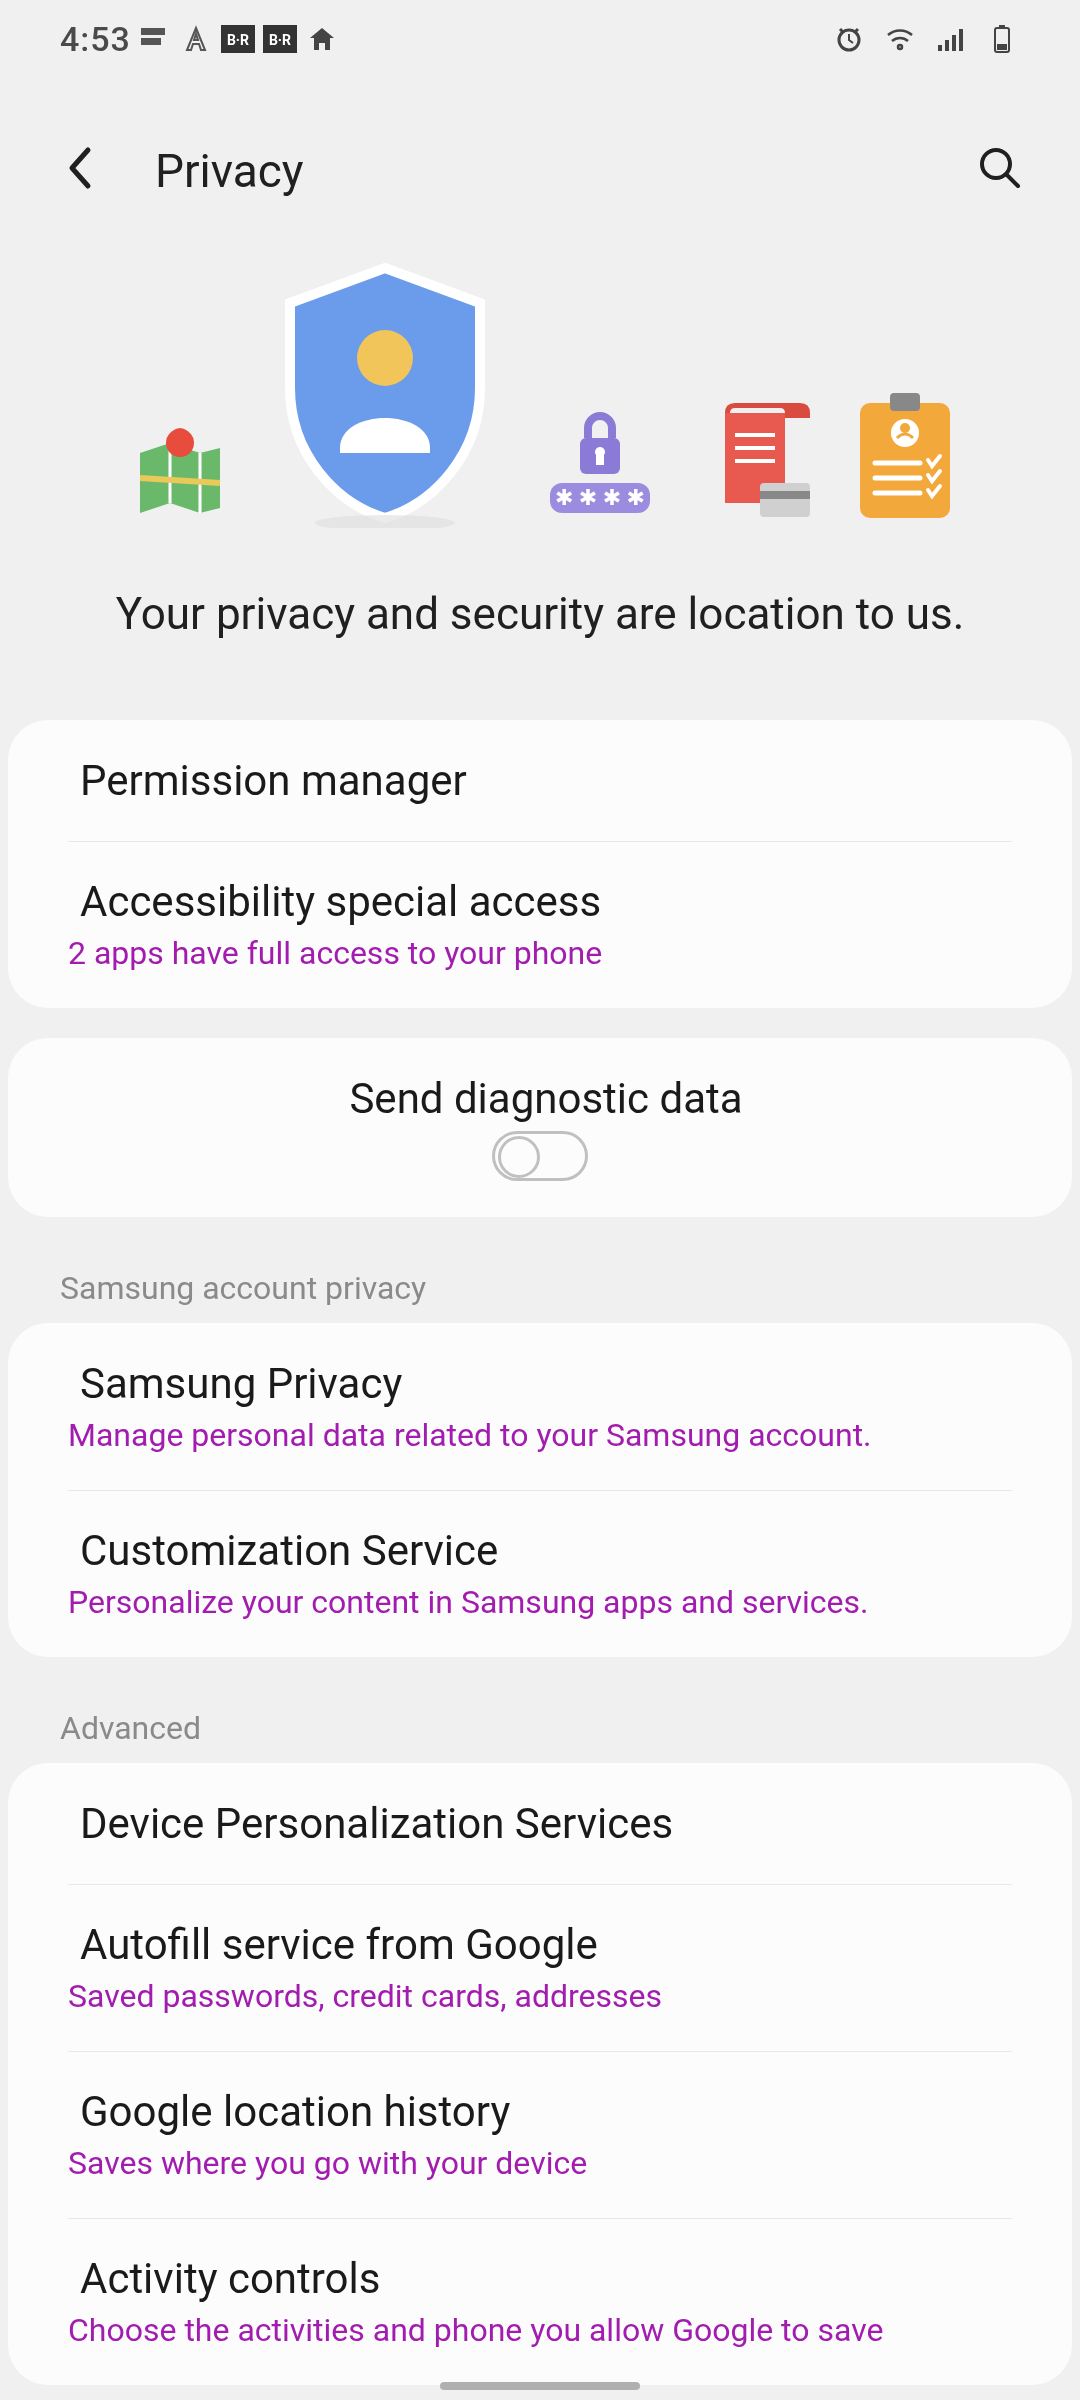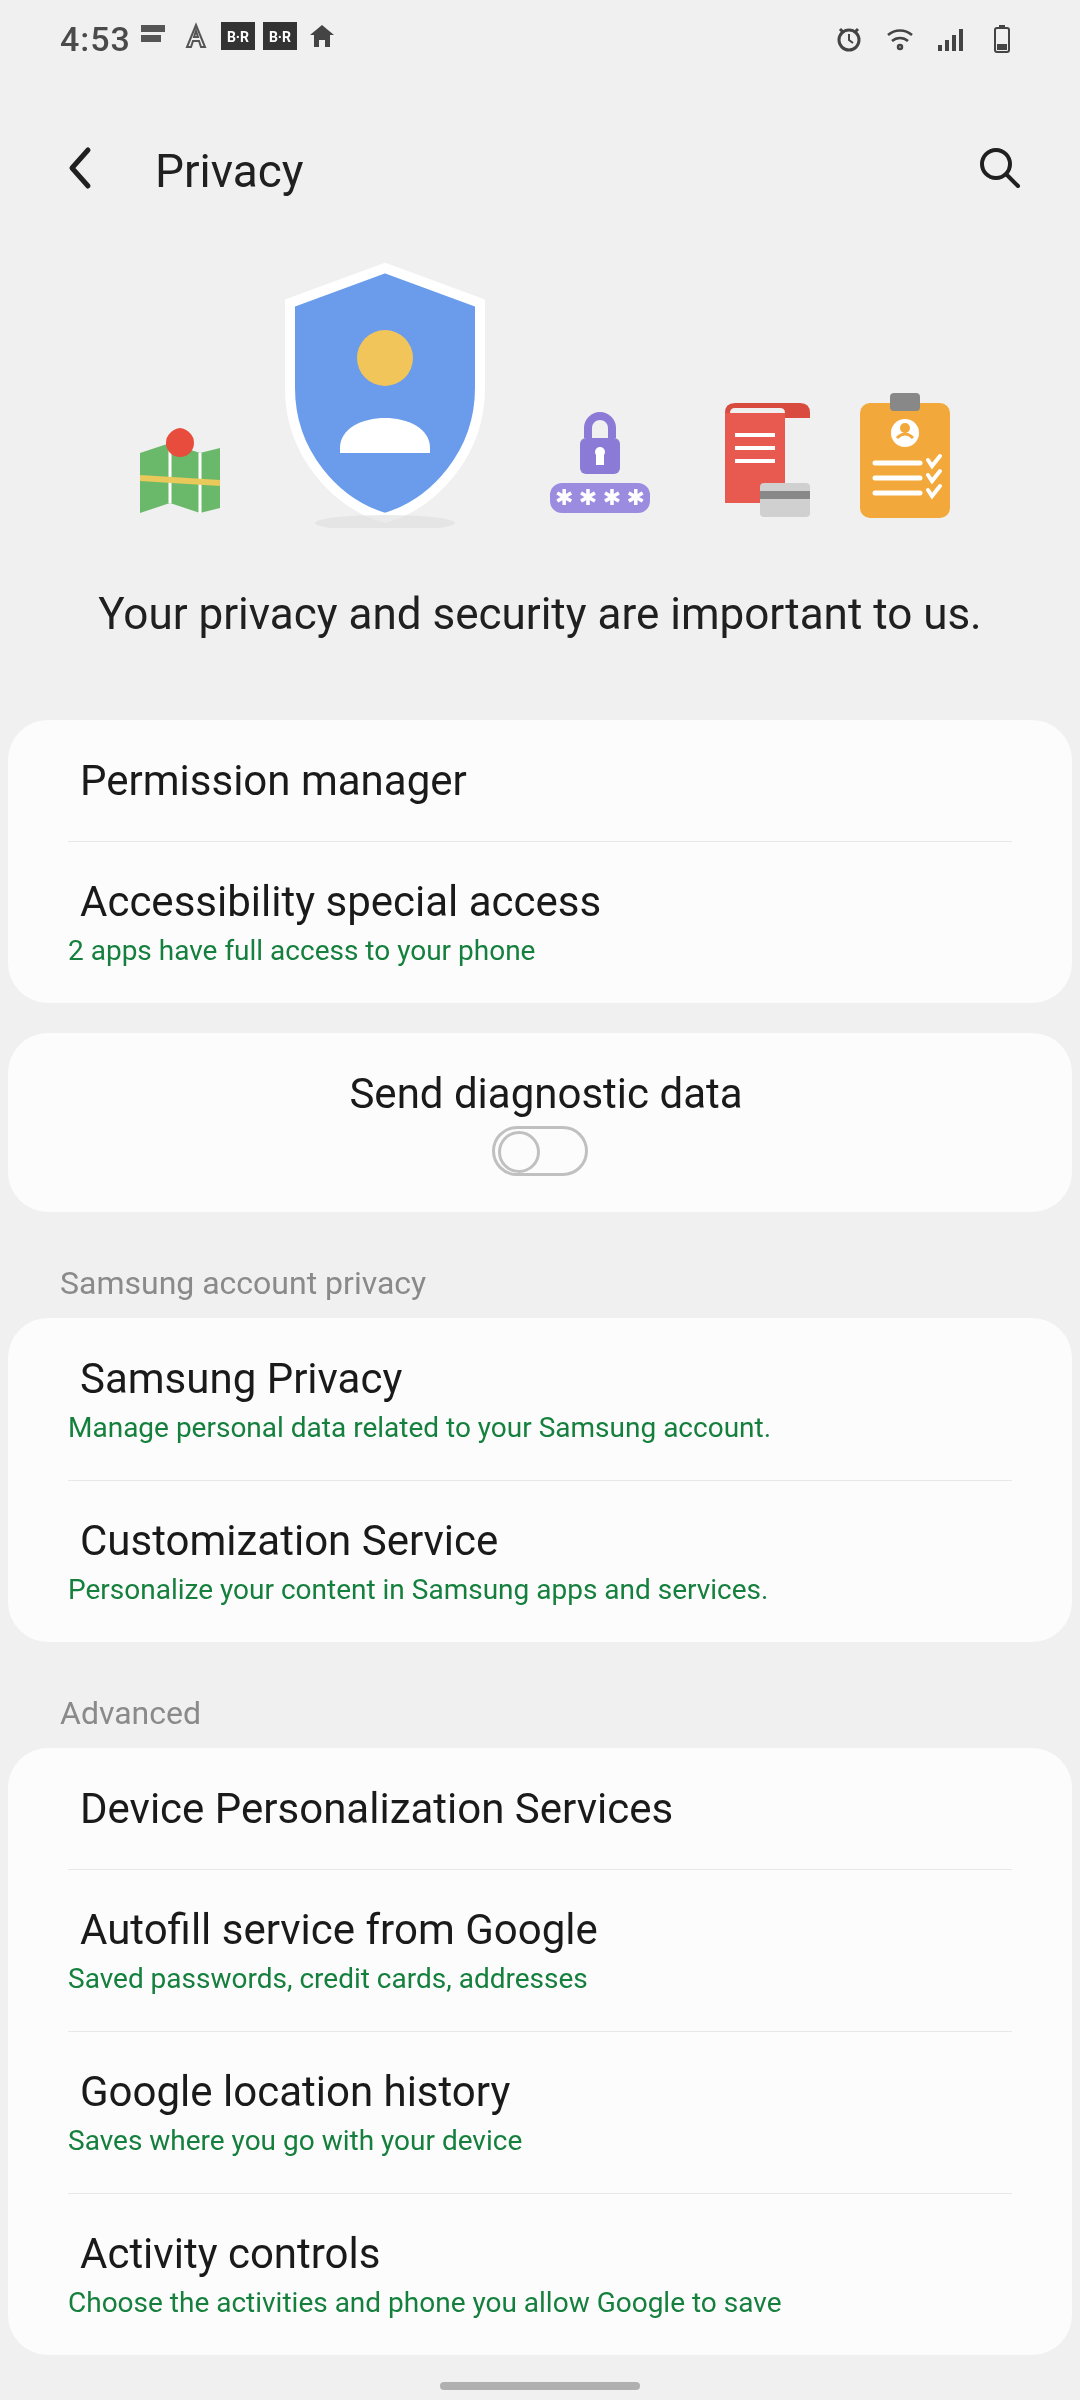--- a/index.html
+++ b/index.html
@@ -16,21 +16,21 @@
   
   .status-bar {
     height: 78px;
     display: flex;
     justify-content: space-between;
     align-items: center;
     padding: 0 60px 0 60px;
     font-size: 34px;
     color: #4a4a4a;
   }
-  .status-left { display: flex; gap: 5px; }
+  .status-left { display: flex; align-items: center; gap: 5px; }
   .status-right { display: flex; align-items: center; gap: 14px; }
   .status-time { font-weight: 500; letter-spacing: 1px; }
   .status-icon { width: 37px; height: 34px; display: inline-flex; align-items: center; justify-content: center; }
 
   
   .app-bar {
     height: 120px;
     display: flex;
     align-items: flex-end;
     padding: 0 50px;
@@ -74,21 +74,21 @@
     position: relative;
   }
   .card-row + .card-row::before {
     content: "";
     position: absolute;
     left: 60px; right: 60px; top: 0;
     height: 1px;
     background: #e8e8e8;
   }
   .row-title { font-size: 42px; color: #1a1a1a; margin-left: 12px; }
-  .row-sub { font-size: 28px; color: #15803d; }
+  .row-sub { font-size: 32px; color: #a21caf; }
 
   .toggle-row {
     flex-direction: column;
     align-items: center;
     justify-content: space-between;
     padding: 36px 60px;
   }
 
   .toggle {
     width: 96px;
@@ -249,21 +249,21 @@
     <svg width="110" height="140" viewBox="0 0 110 140">
       <rect x="10" y="15" width="90" height="115" rx="10" fill="#f2a83a"></rect>
       <rect x="40" y="5" width="30" height="18" rx="4" fill="#888"></rect>
       <circle cx="55" cy="45" r="14" fill="#fff"></circle>
       <circle cx="55" cy="40" r="5" fill="#f2a83a"></circle>
       <path d="M47 50 Q55 42 63 50" stroke="#f2a83a" stroke-width="3" fill="none"></path>
       <path d="M25 75 H70 M25 90 H70 M25 105 H70" stroke="#fff" stroke-width="5" stroke-linecap="round"></path>
       <path d="M78 72 L82 78 L90 68 M78 87 L82 93 L90 83 M78 102 L82 108 L90 98" stroke="#fff" stroke-width="4" fill="none" stroke-linecap="round"></path>
     </svg>
   </div>
-  <div class="hero-text">Your privacy and security are important to us.</div>
+  <div class="hero-text">Your privacy and security are location to us.</div>
 </div>
 
 <div class="card">
   <div class="card-row">
     <span class="row-title">Permission manager</span>
   </div>
   <div class="card-row">
     <span class="row-title">Accessibility special access</span>
     <span class="row-sub">2 apps have full access to your phone</span>
   </div>

